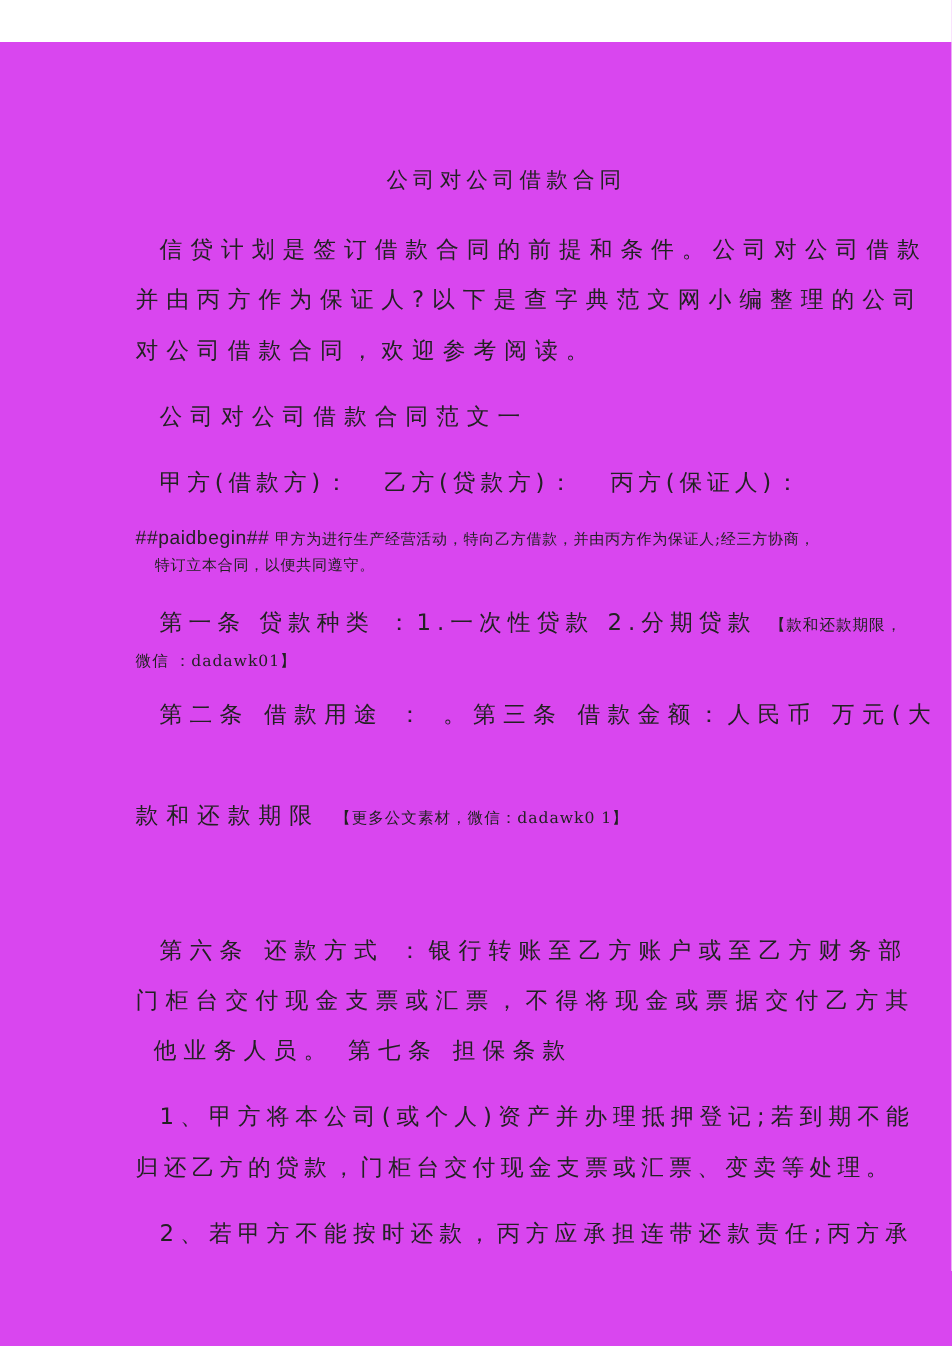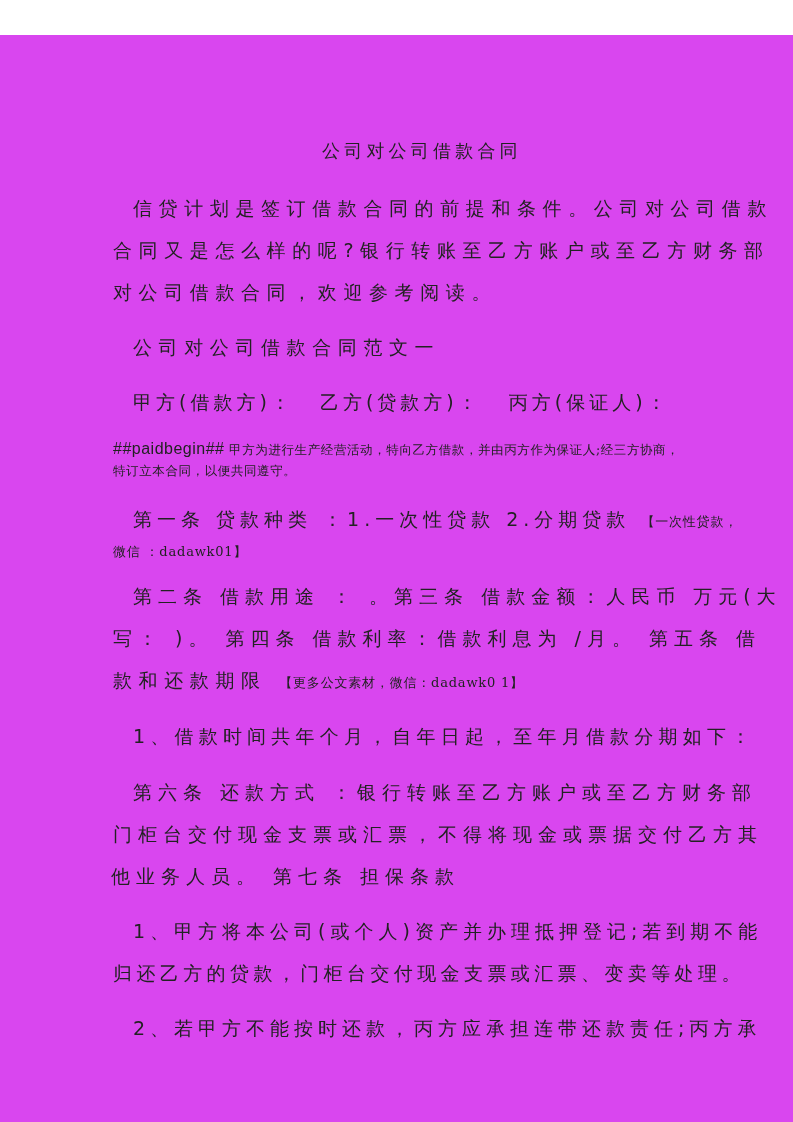--- a/index.html
+++ b/index.html
@@ -12,56 +12,54 @@
     .latin { font-family: "Liberation Sans", sans-serif; letter-spacing: 0.5px; }
   </style>
 </head>
 <body>
 
 <div class="page">
 
   <div class="ln title">公司对公司借款合同</div>
 
   <div class="ln" style="left:133px; top:161px;">信贷计划是签订借款合同的前提和条件。公司对公司借款</div>
-  <div class="ln" style="left:113px; top:203px;">合同又是怎么样的呢?银行转账至乙方账户或至乙方财务部</div>
+  <div class="ln" style="left:113px; top:203px;">并由丙方作为保证人?以下是查字典范文网小编整理的公司</div>
   <div class="ln" style="left:113px; top:245px;">对公司借款合同，欢迎参考阅读。</div>
 
   <div class="ln" style="left:133px; top:300px;">公司对公司借款合同范文一</div>
 
   <div class="ln" style="left:133px; top:355px; letter-spacing:4px;">
     <span>甲方(借款方)：</span>
     <span style="display:inline-block; width:6px;"></span>
     <span>乙方(贷款方)：</span>
     <span style="display:inline-block; width:8px;"></span>
     <span>丙方(保证人)：</span>
   </div>
 
   <div class="ln small" style="left:113px; top:405px;">
     <span class="latin" style="font-size:16px;">##paidbegin##</span>
     <span>甲方为进行生产经营活动，特向乙方借款，并由丙方作为保证人;经三方协商，</span>
   </div>
-  <div class="ln small" style="left:113px; top:427px;">特订立本合同，以便共同遵守。</div>
+  <div class="ln small" style="left:129px; top:427px;">特订立本合同，以便共同遵守。</div>
 
   <div class="ln" style="left:133px; top:472px; letter-spacing:5px;">
     <span>第一条 贷款种类 ：1.一次性贷款 2.分期贷款</span>
-    <span class="note">【一次性贷款，</span>
+    <span class="note">【款和还款期限，</span>
   </div>
   <div class="ln note" style="left:113px; top:505px;">微信 ：dadawk01】</div>
 
   <div class="ln" style="left:133px; top:549px; letter-spacing:6px;">第二条 借款用途 ： 。第三条 借款金额：人民币 万元(大</div>
-  <div class="ln" style="left:113px; top:591px; letter-spacing:6px;">写： )。 第四条 借款利率：借款利息为 /月。 第五条 借</div>
   <div class="ln" style="left:113px; top:633px;">
     <span>款和还款期限</span>
     <span class="note">【更多公文素材，微信：dadawk0 1】</span>
   </div>
 
-  <div class="ln" style="left:133px; top:689px; letter-spacing:5.2px;">1、借款时间共年个月，自年日起，至年月借款分期如下：</div>
 
   <div class="ln" style="left:133px; top:745px; letter-spacing:6px;text-align:right;">第六条 还款方式 ：银行转账至乙方账户或至乙方财务部</div>
   <div class="ln" style="left:113px; top:787px; letter-spacing:6px;">门柜台交付现金支票或汇票，不得将现金或票据交付乙方其</div>
-  <div class="ln" style="left:111px; top:829px; letter-spacing:6px;text-align:center;">他业务人员。 第七条 担保条款</div>
+  <div class="ln" style="left:128px; top:829px; letter-spacing:6px;text-align:center;">他业务人员。 第七条 担保条款</div>
 
   <div class="ln" style="left:133px; top:884px; letter-spacing:5px;">1、甲方将本公司(或个人)资产并办理抵押登记;若到期不能</div>
   <div class="ln" style="left:113px; top:926px; letter-spacing:4.4px;">归还乙方的贷款，门柜台交付现金支票或汇票、变卖等处理。</div>
 
   <div class="ln" style="left:133px; top:981px; letter-spacing:5px;">2、若甲方不能按时还款，丙方应承担连带还款责任;丙方承</div>
 
 </div>
 
 </body></html>

